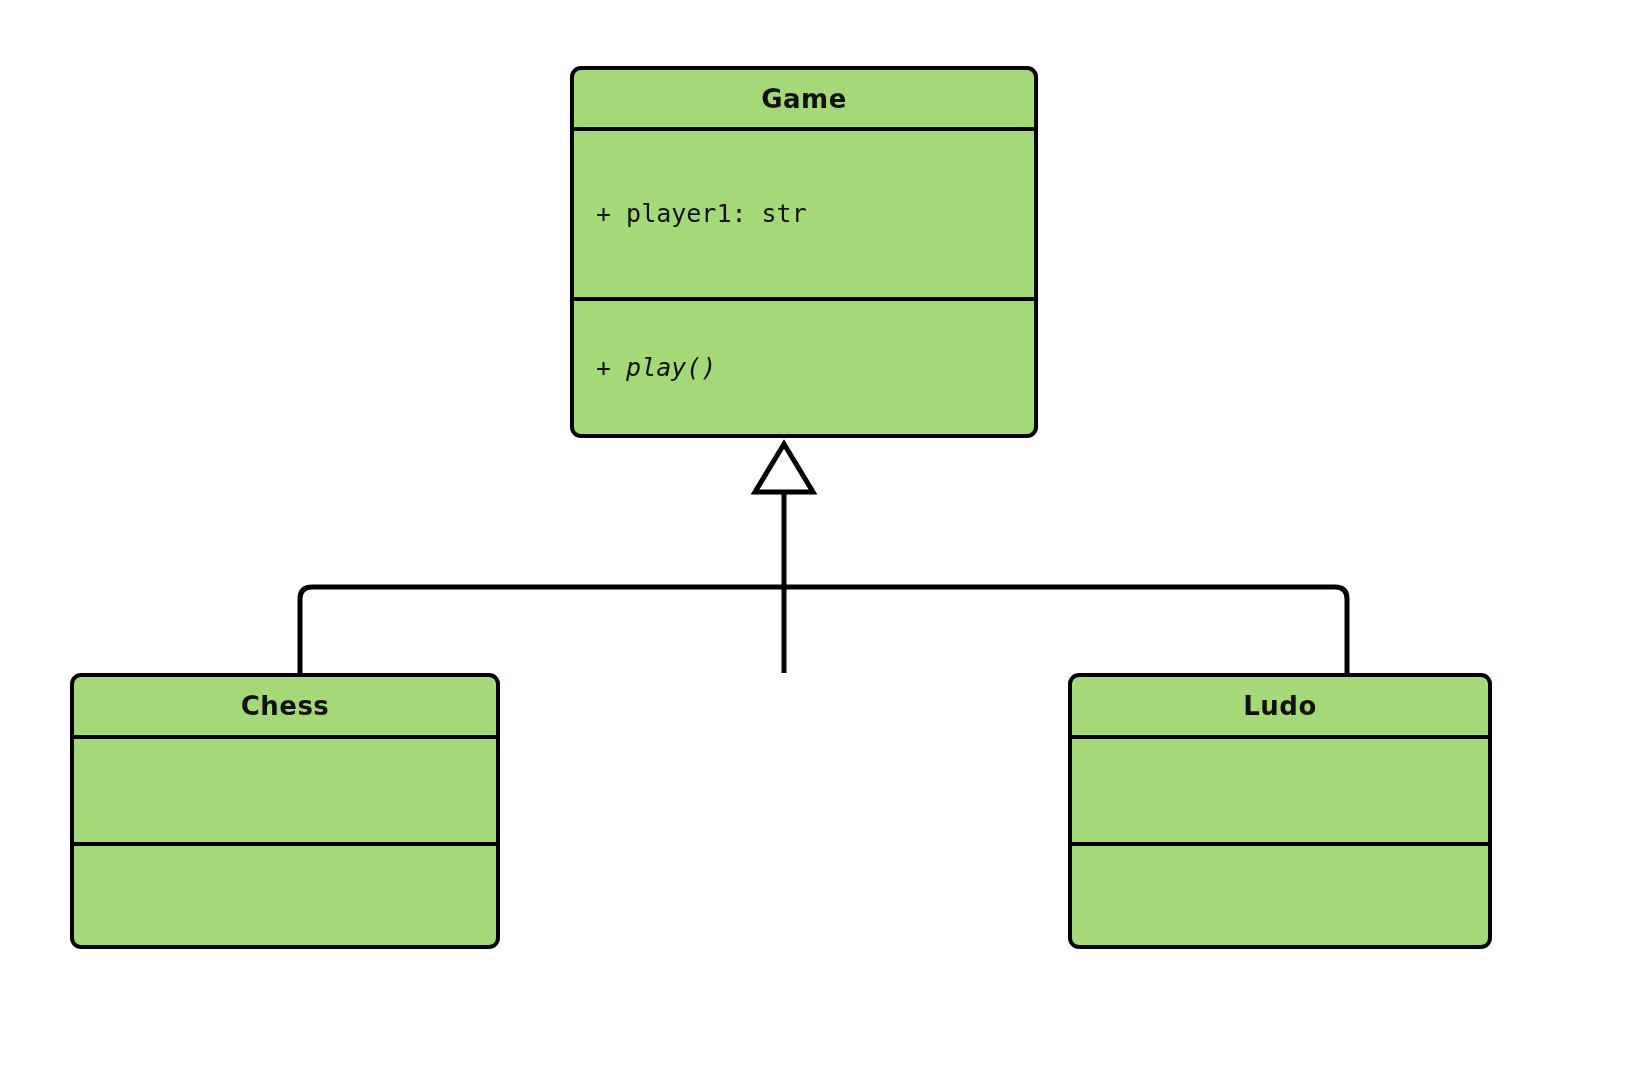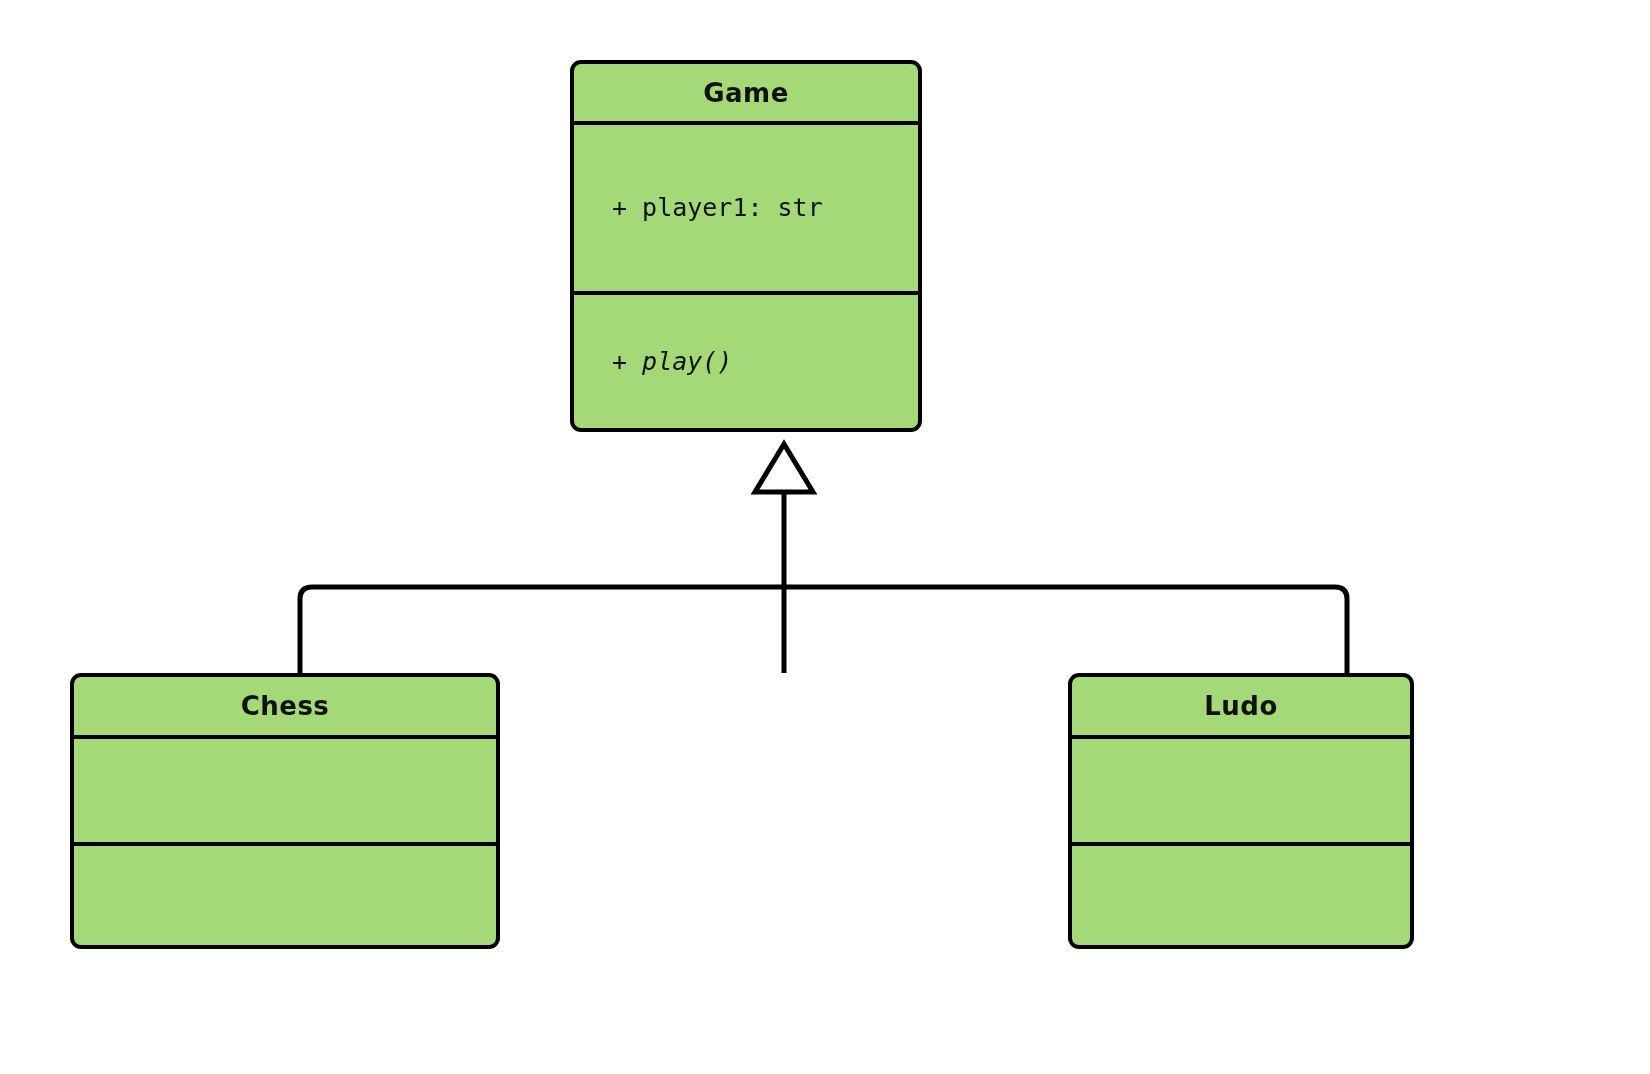--- a/index.html
+++ b/index.html
@@ -63,55 +63,55 @@
     border-top: 4px solid #000000;
     flex: none;
   }
 
   .uml-compartment {
     box-sizing: border-box;
     font-family: "DejaVu Sans Mono", monospace;
     font-size: 25px;
     line-height: 1.28;
     color: #111111;
-    padding: 0 38px;
+    padding: 0 22px;
     display: flex;
     flex-direction: column;
     justify-content: center;
   }
 
   .uml-compartment .uml-row {
     white-space: pre;
   }
 
   .uml-compartment.empty { }
 
   
   #class-game {
     left: 570px;
-    top: 60px;
-    width: 352px;
+    top: 66px;
+    width: 468px;
     height: 372px;
   }
   #class-game .uml-title { height: 57px; }
   #class-game .attrs { height: 166px; }
   #class-game .methods { flex: 1 1 auto; font-style: italic; }
 
   
   .child-class {
     top: 673px;
     height: 276px;
   }
   .child-class .uml-title { height: 58px; }
   .child-class .attrs { height: 103px; }
   .child-class .methods { flex: 1 1 auto; }
 
   #class-chess    { left: 70px;   width: 430px; }
   #class-checkers { left: 568px;  width: 430px; }
-  #class-ludo     { left: 1068px; width: 346px; }
+  #class-ludo     { left: 1068px; width: 424px; }
 </style>
 </head>
 <body>
 
 <div id="canvas">
 
   <svg id="connectors" viewBox="0 0 1650 1074">
 
     <path d="M 784 490 L 784 587" fill="none" stroke="#000000" stroke-width="5"></path>
 

